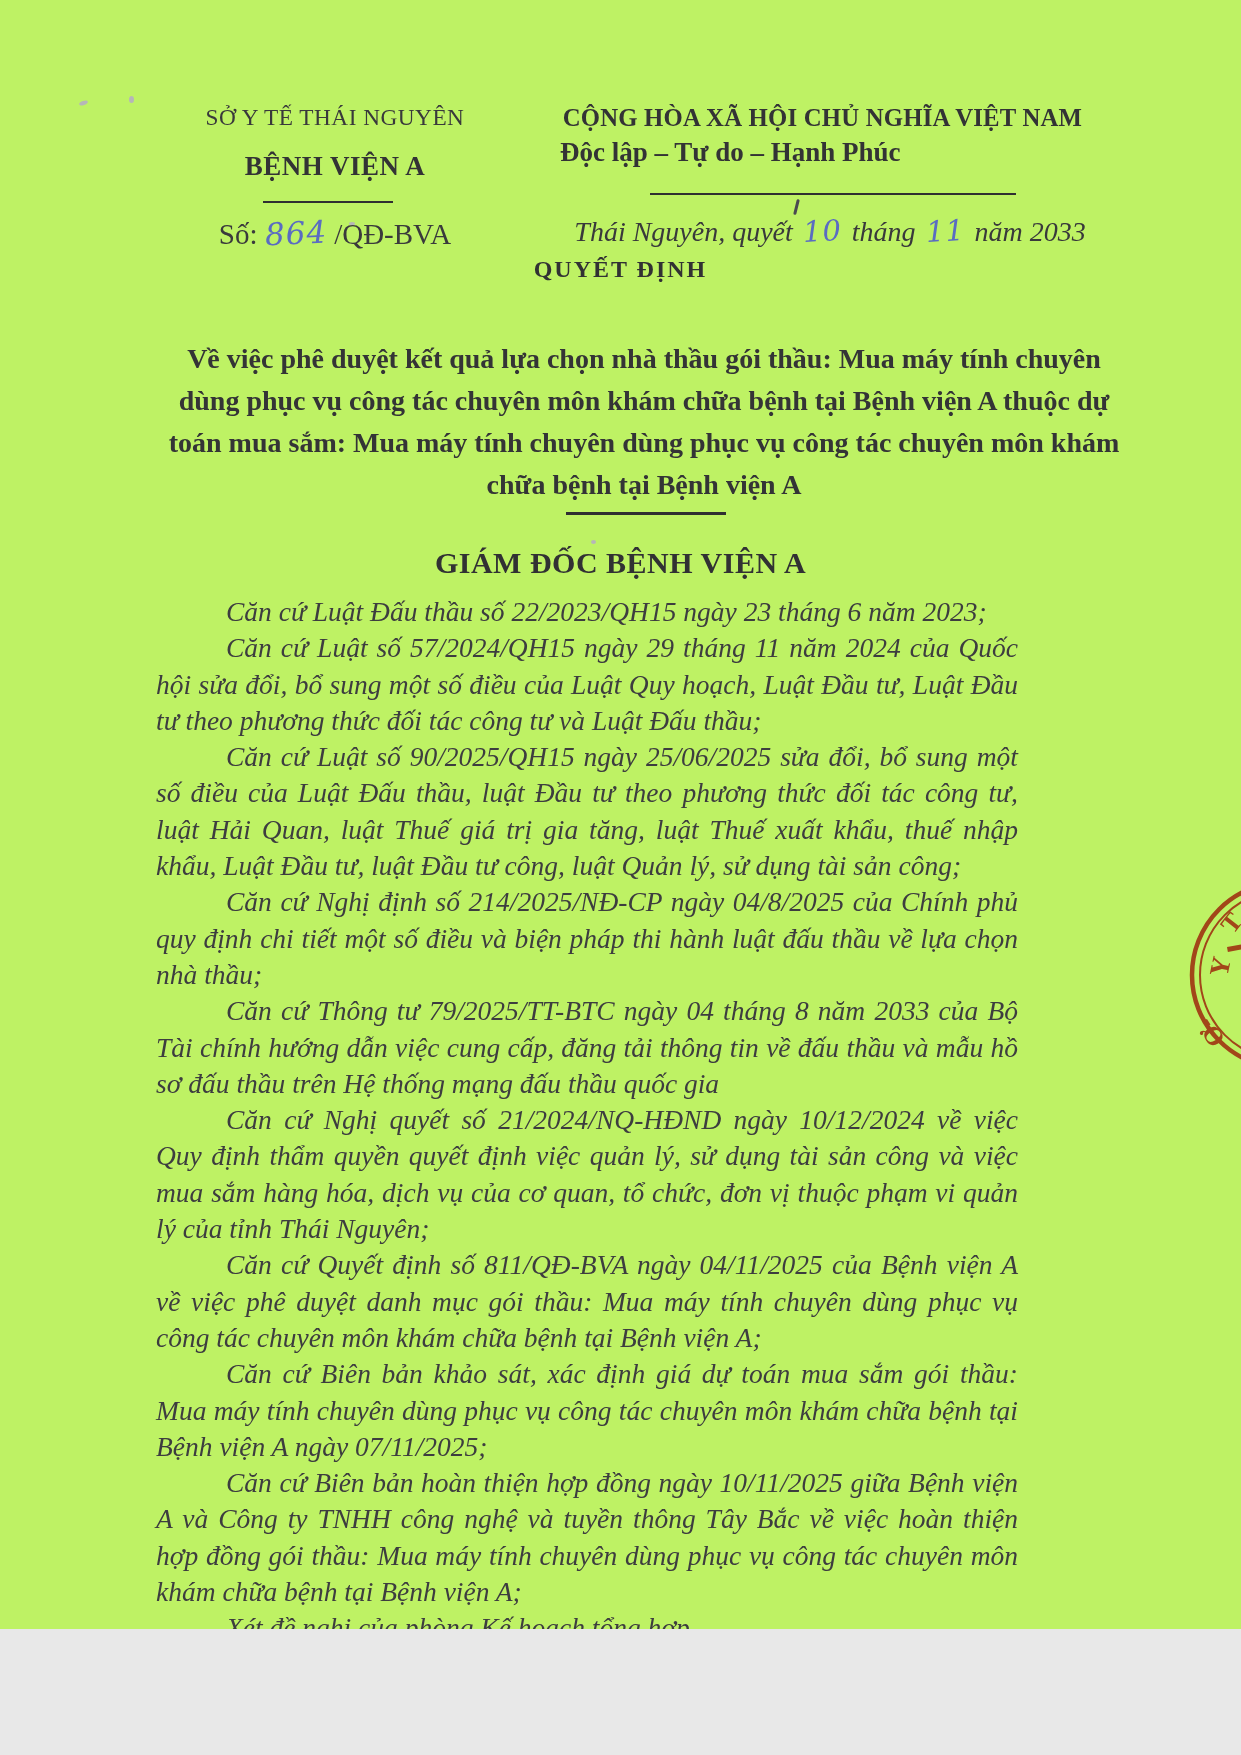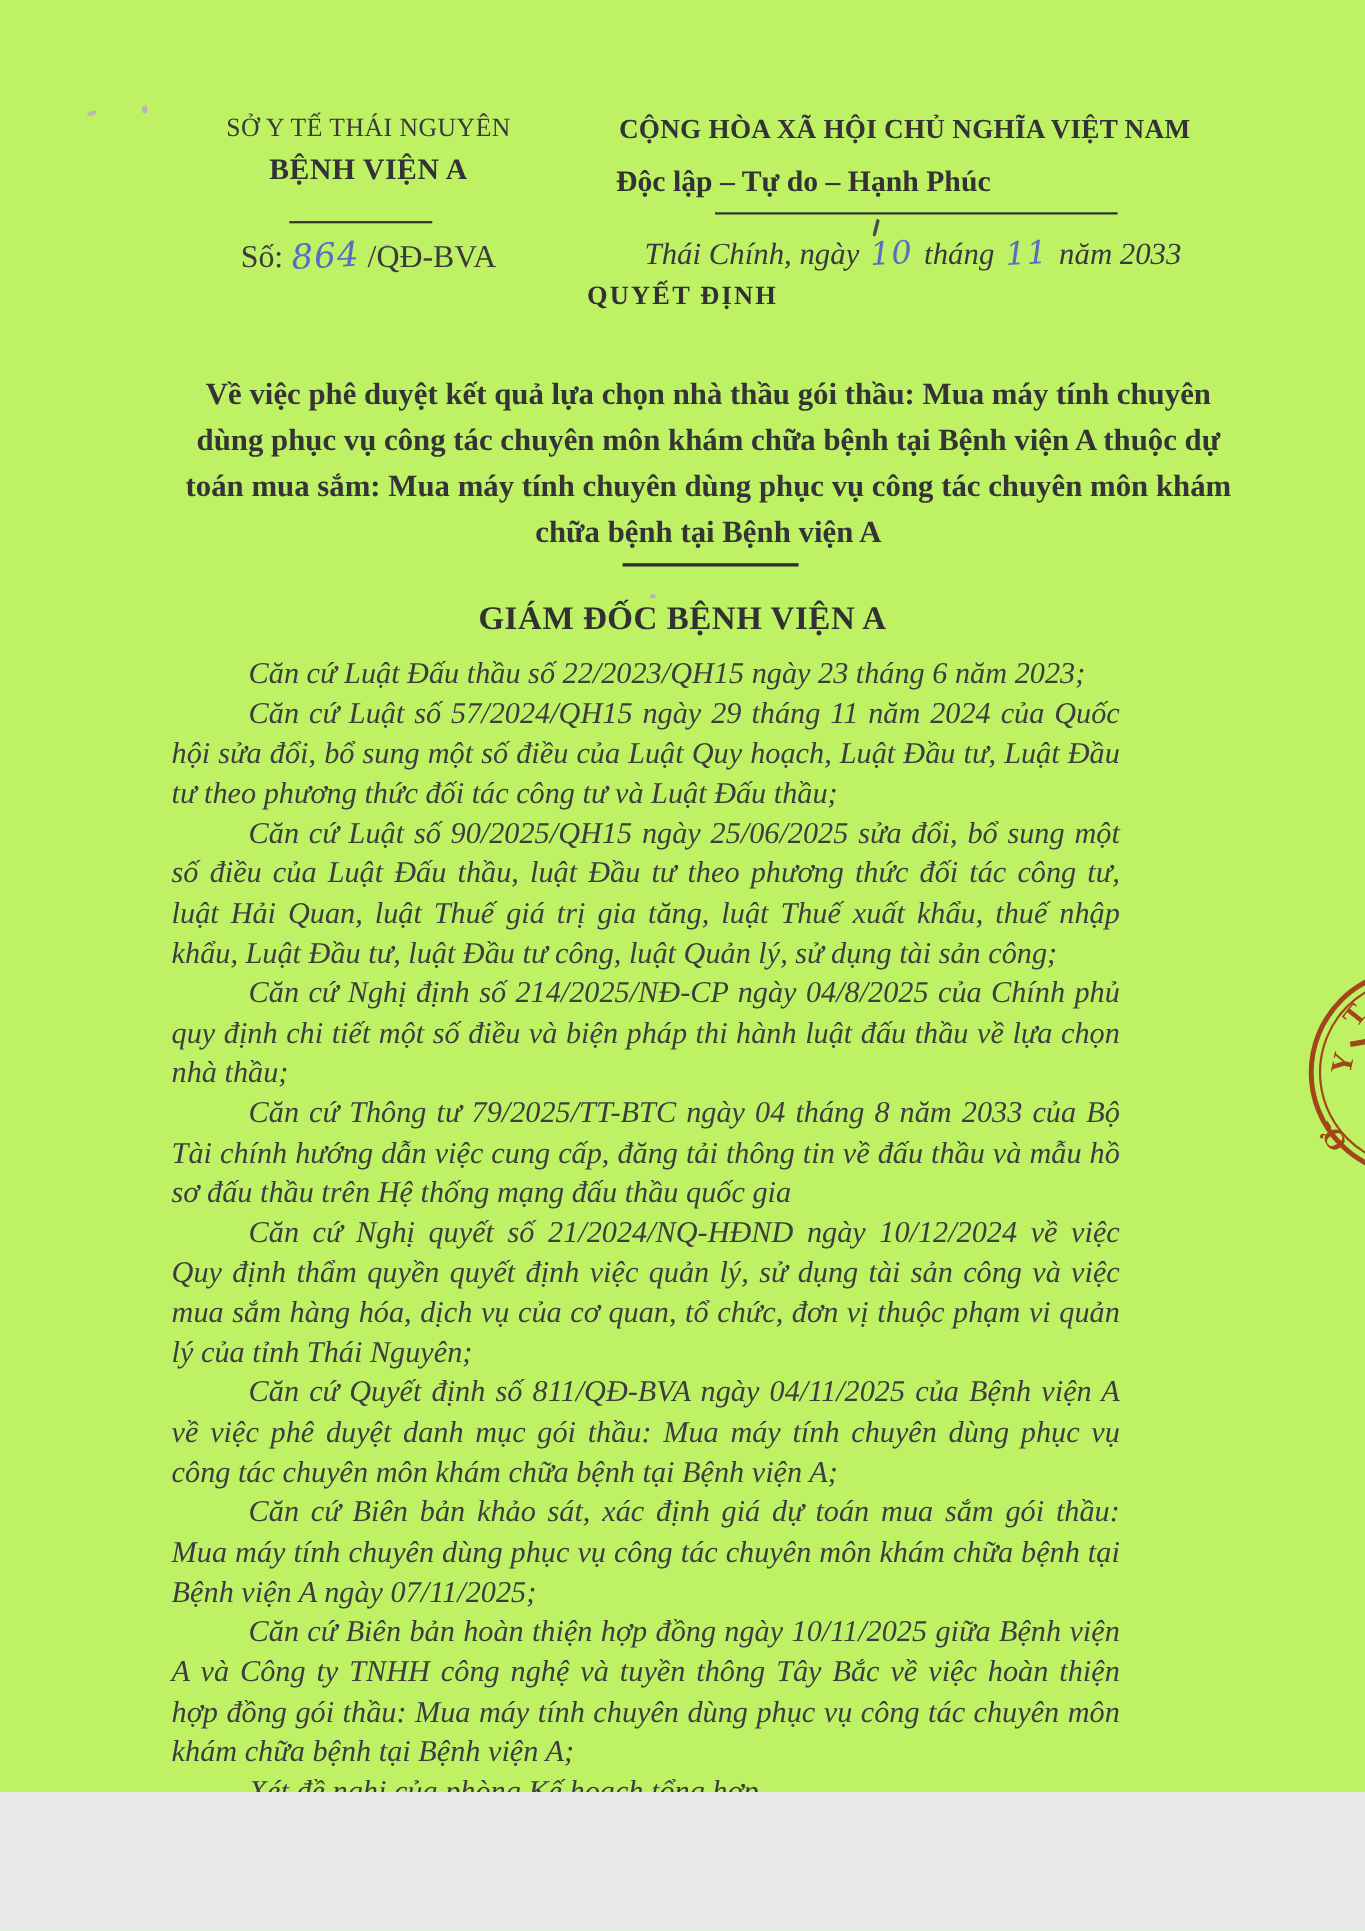--- a/index.html
+++ b/index.html
@@ -11,23 +11,23 @@
     overflow:hidden;
     font-family:"Liberation Serif","DejaVu Serif",serif;
     color:#3a3a3c;
   }
   .abs{position:absolute;}
   .speck{position:absolute;background:#b6b6b8;border-radius:50%;}
   
   .hdr-left{left:170px;top:104px;width:330px;text-align:center;}
   .hdr-right{left:560px;top:104px;width:530px;text-align:left;}
   .org-name{font-size:24px;letter-spacing:.5px;transform:scaleX(.97);color:#39393b;}
-  .unit-name{font-size:27px;font-weight:bold;margin-top:8px;letter-spacing:.5px;color:#333335;}
+  .unit-name{font-size:27px;font-weight:bold;margin-top:20px;letter-spacing:.5px;color:#333335;}
   .nat-title{font-size:25px;font-weight:bold;letter-spacing:.2px;color:#333335;transform:scaleX(.99);}
-  .motto{font-size:27px;font-weight:bold;margin-top:18px;color:#333335;}
+  .motto{font-size:27px;font-weight:bold;margin-top:5px;color:#333335;}
   .rule{position:absolute;background:#2f2f31;height:3px;}
   .rule-unit{left:263px;top:201px;width:130px;height:2px;}
   .rule-motto{left:650px;top:193px;width:366px;height:2px;}
   .pen-slash{position:absolute;left:795px;top:199px;width:3px;height:16px;background:#4a4a50;transform:rotate(14deg);border-radius:2px;}
   .doc-number{left:180px;top:218px;width:310px;text-align:center;font-size:29px;white-space:nowrap;}
   .date-line{left:560px;top:216px;width:540px;text-align:center;font-size:28px;font-style:italic;white-space:nowrap;color:#39393b;}
   .handwrite{
     font-family:"DejaVu Serif","Liberation Serif",serif;
     font-style:italic;color:#5a6cc2;
     display:inline-block;transform:rotate(-3deg);
@@ -76,21 +76,21 @@
     <span>/QĐ-BVA</span>
   </div>
 
   <div class="abs hdr-right">
     <div class="nat-title">CỘNG HÒA XÃ HỘI CHỦ NGHĨA VIỆT NAM</div>
     <div class="motto">Độc lập – Tự do – Hạnh Phúc</div>
   </div>
   <div class="rule rule-motto"></div>
   <div class="pen-slash"></div>
   <div class="abs date-line">
-    <span>Thái Chính, ngày</span>
+    <span>Thái Nguyên, quyết</span>
     <span class="handwrite sm">10</span>
     <span>tháng</span>
     <span class="handwrite sm">11</span>
     <span>năm 2033</span>
   </div>
 
   <div class="abs doc-title">QUYẾT ĐỊNH</div>
   <div class="abs doc-subtitle">Về việc phê duyệt kết quả lựa chọn nhà thầu gói thầu: Mua máy tính chuyên dùng phục vụ công tác chuyên môn khám chữa bệnh tại Bệnh viện A thuộc dự toán mua sắm: Mua máy tính chuyên dùng phục vụ công tác chuyên môn khám chữa bệnh tại Bệnh viện A</div>
   <div class="rule rule-subtitle"></div>
   <div class="abs authority">GIÁM ĐỐC BỆNH VIỆN A</div>

